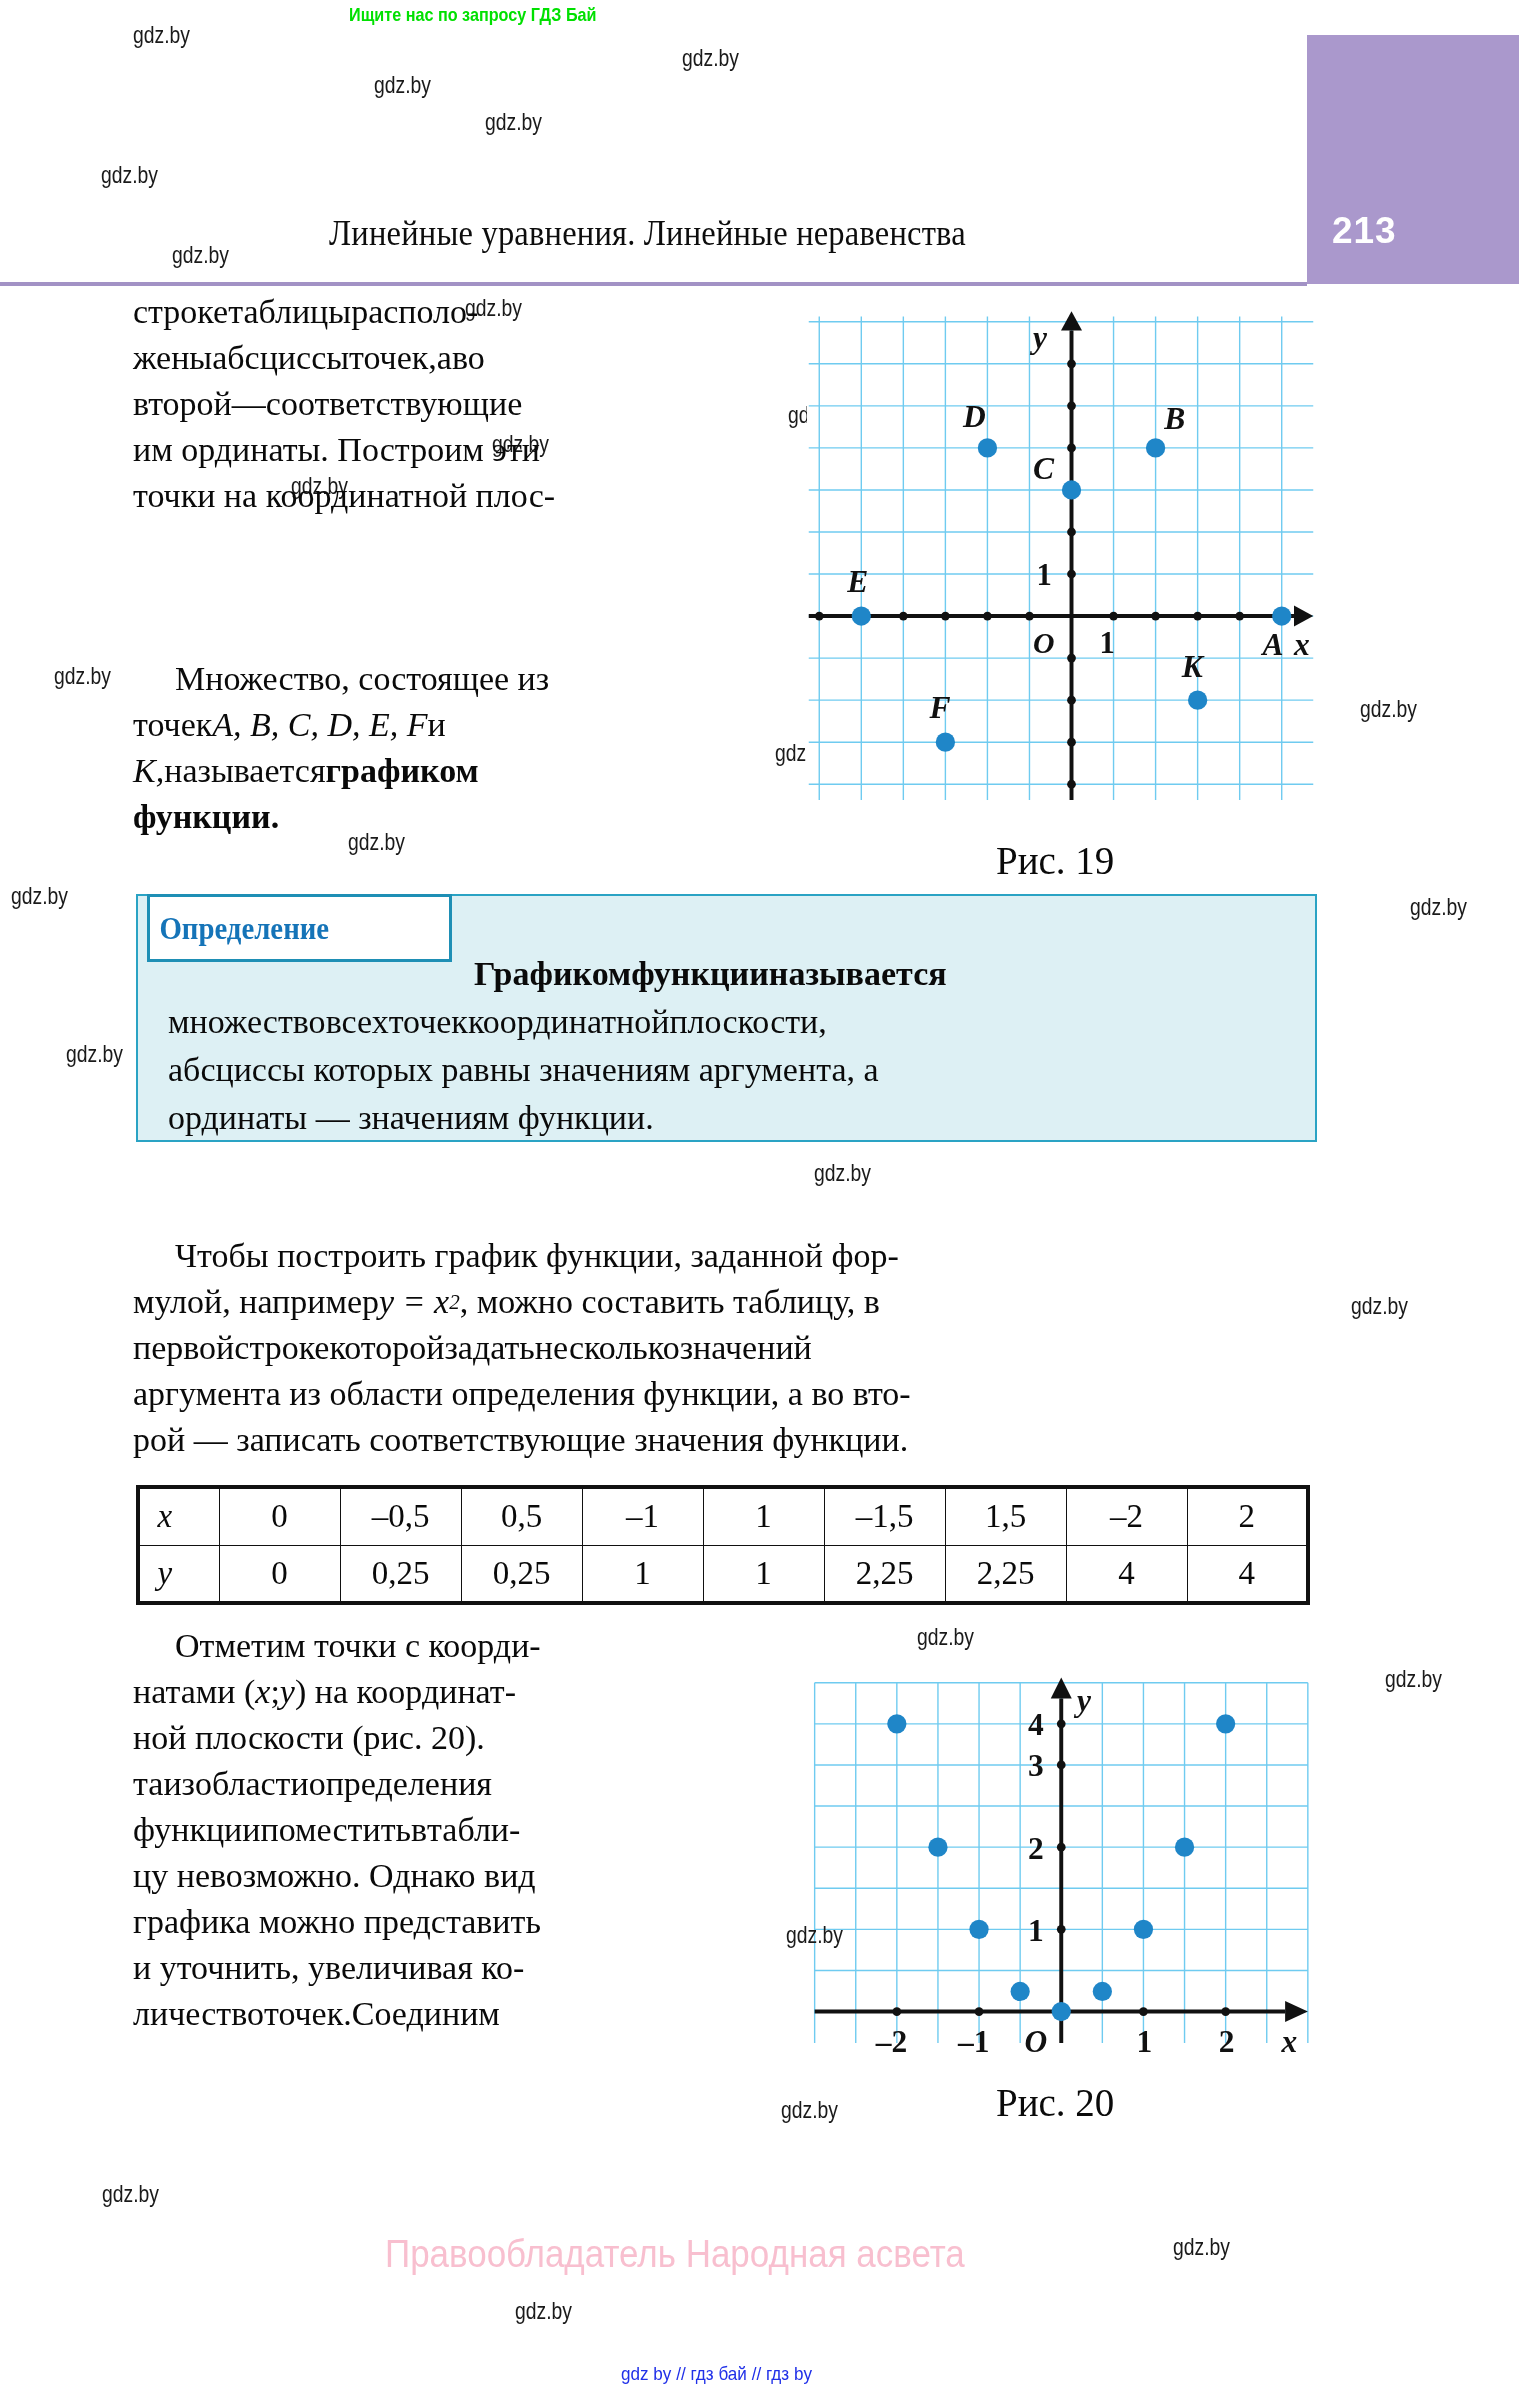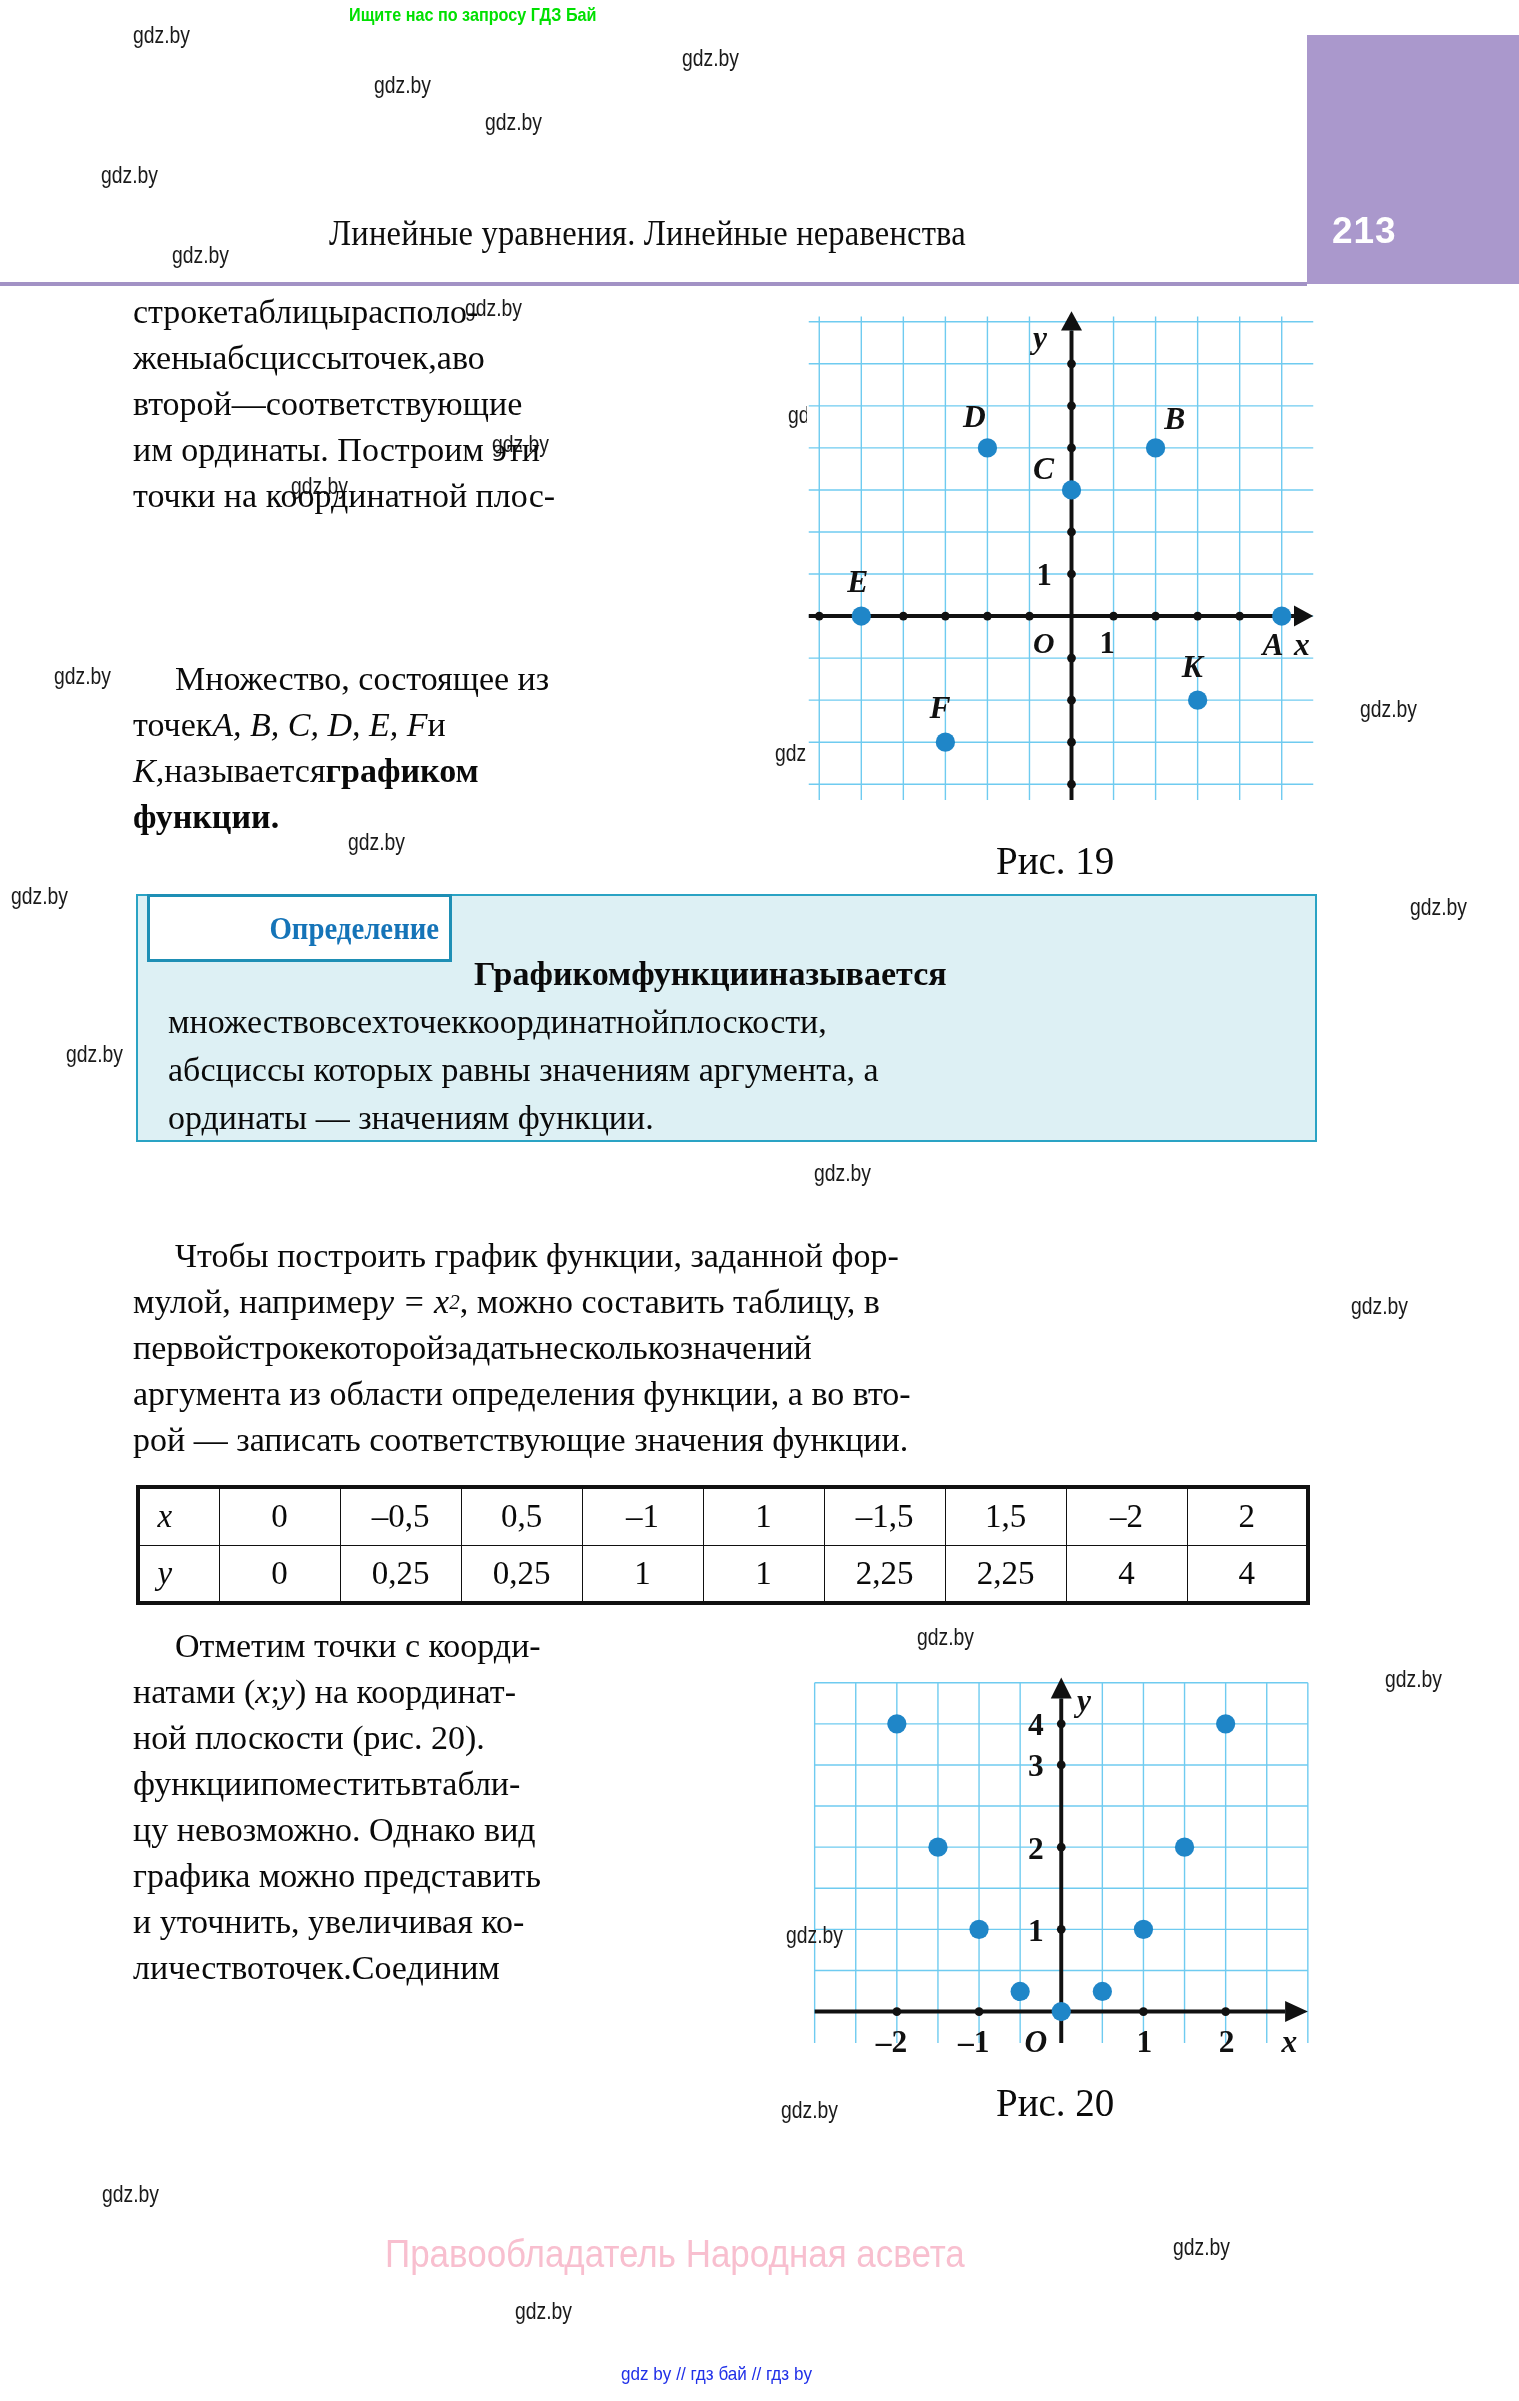--- a/index.html
+++ b/index.html
@@ -135,21 +135,21 @@
     width: 1181px; height: 248px;
     background: #ddf0f4;
     border: 2.6px solid #2aa3c4;
   }
   .deflabel {
     position: absolute;
     left: 147px; top: 894px;
     width: 305px; height: 68px;
     background: #ffffff;
     border: 3.5px solid #1e8fb5;
-    display: flex; align-items: center; justify-content: flex-end;
+    display: flex; align-items: center; justify-content: flex-start;
     z-index: 4;
   }
   .deflabel span {
     font-family: "Liberation Serif", serif;
     font-weight: bold;
     font-size: 32px;
     color: #1574b8;
     transform: scaleX(0.9);
   }
   .deftext {
@@ -463,20 +463,26 @@
       <span>натами (</span>
         <span class="ital">x</span>
         <span>; </span>
         <span class="ital">y</span>
         <span>) на координат-</span>
     </div>
     <div class="jline last">
         <span>ной плоскости (рис. 20).</span>
       </div>
     <div class="jline">
+      <span>та</span>
+      <span>из</span>
+      <span>области</span>
+      <span>определения</span>
+    </div>
+    <div class="jline">
       <span>функции</span>
       <span>поместить</span>
       <span>в</span>
       <span>табли-</span>
     </div>
     <div class="jline last">
         <span>цу невозможно. Однако вид</span>
       </div>
     <div class="jline last">
         <span>графика можно представить</span>

